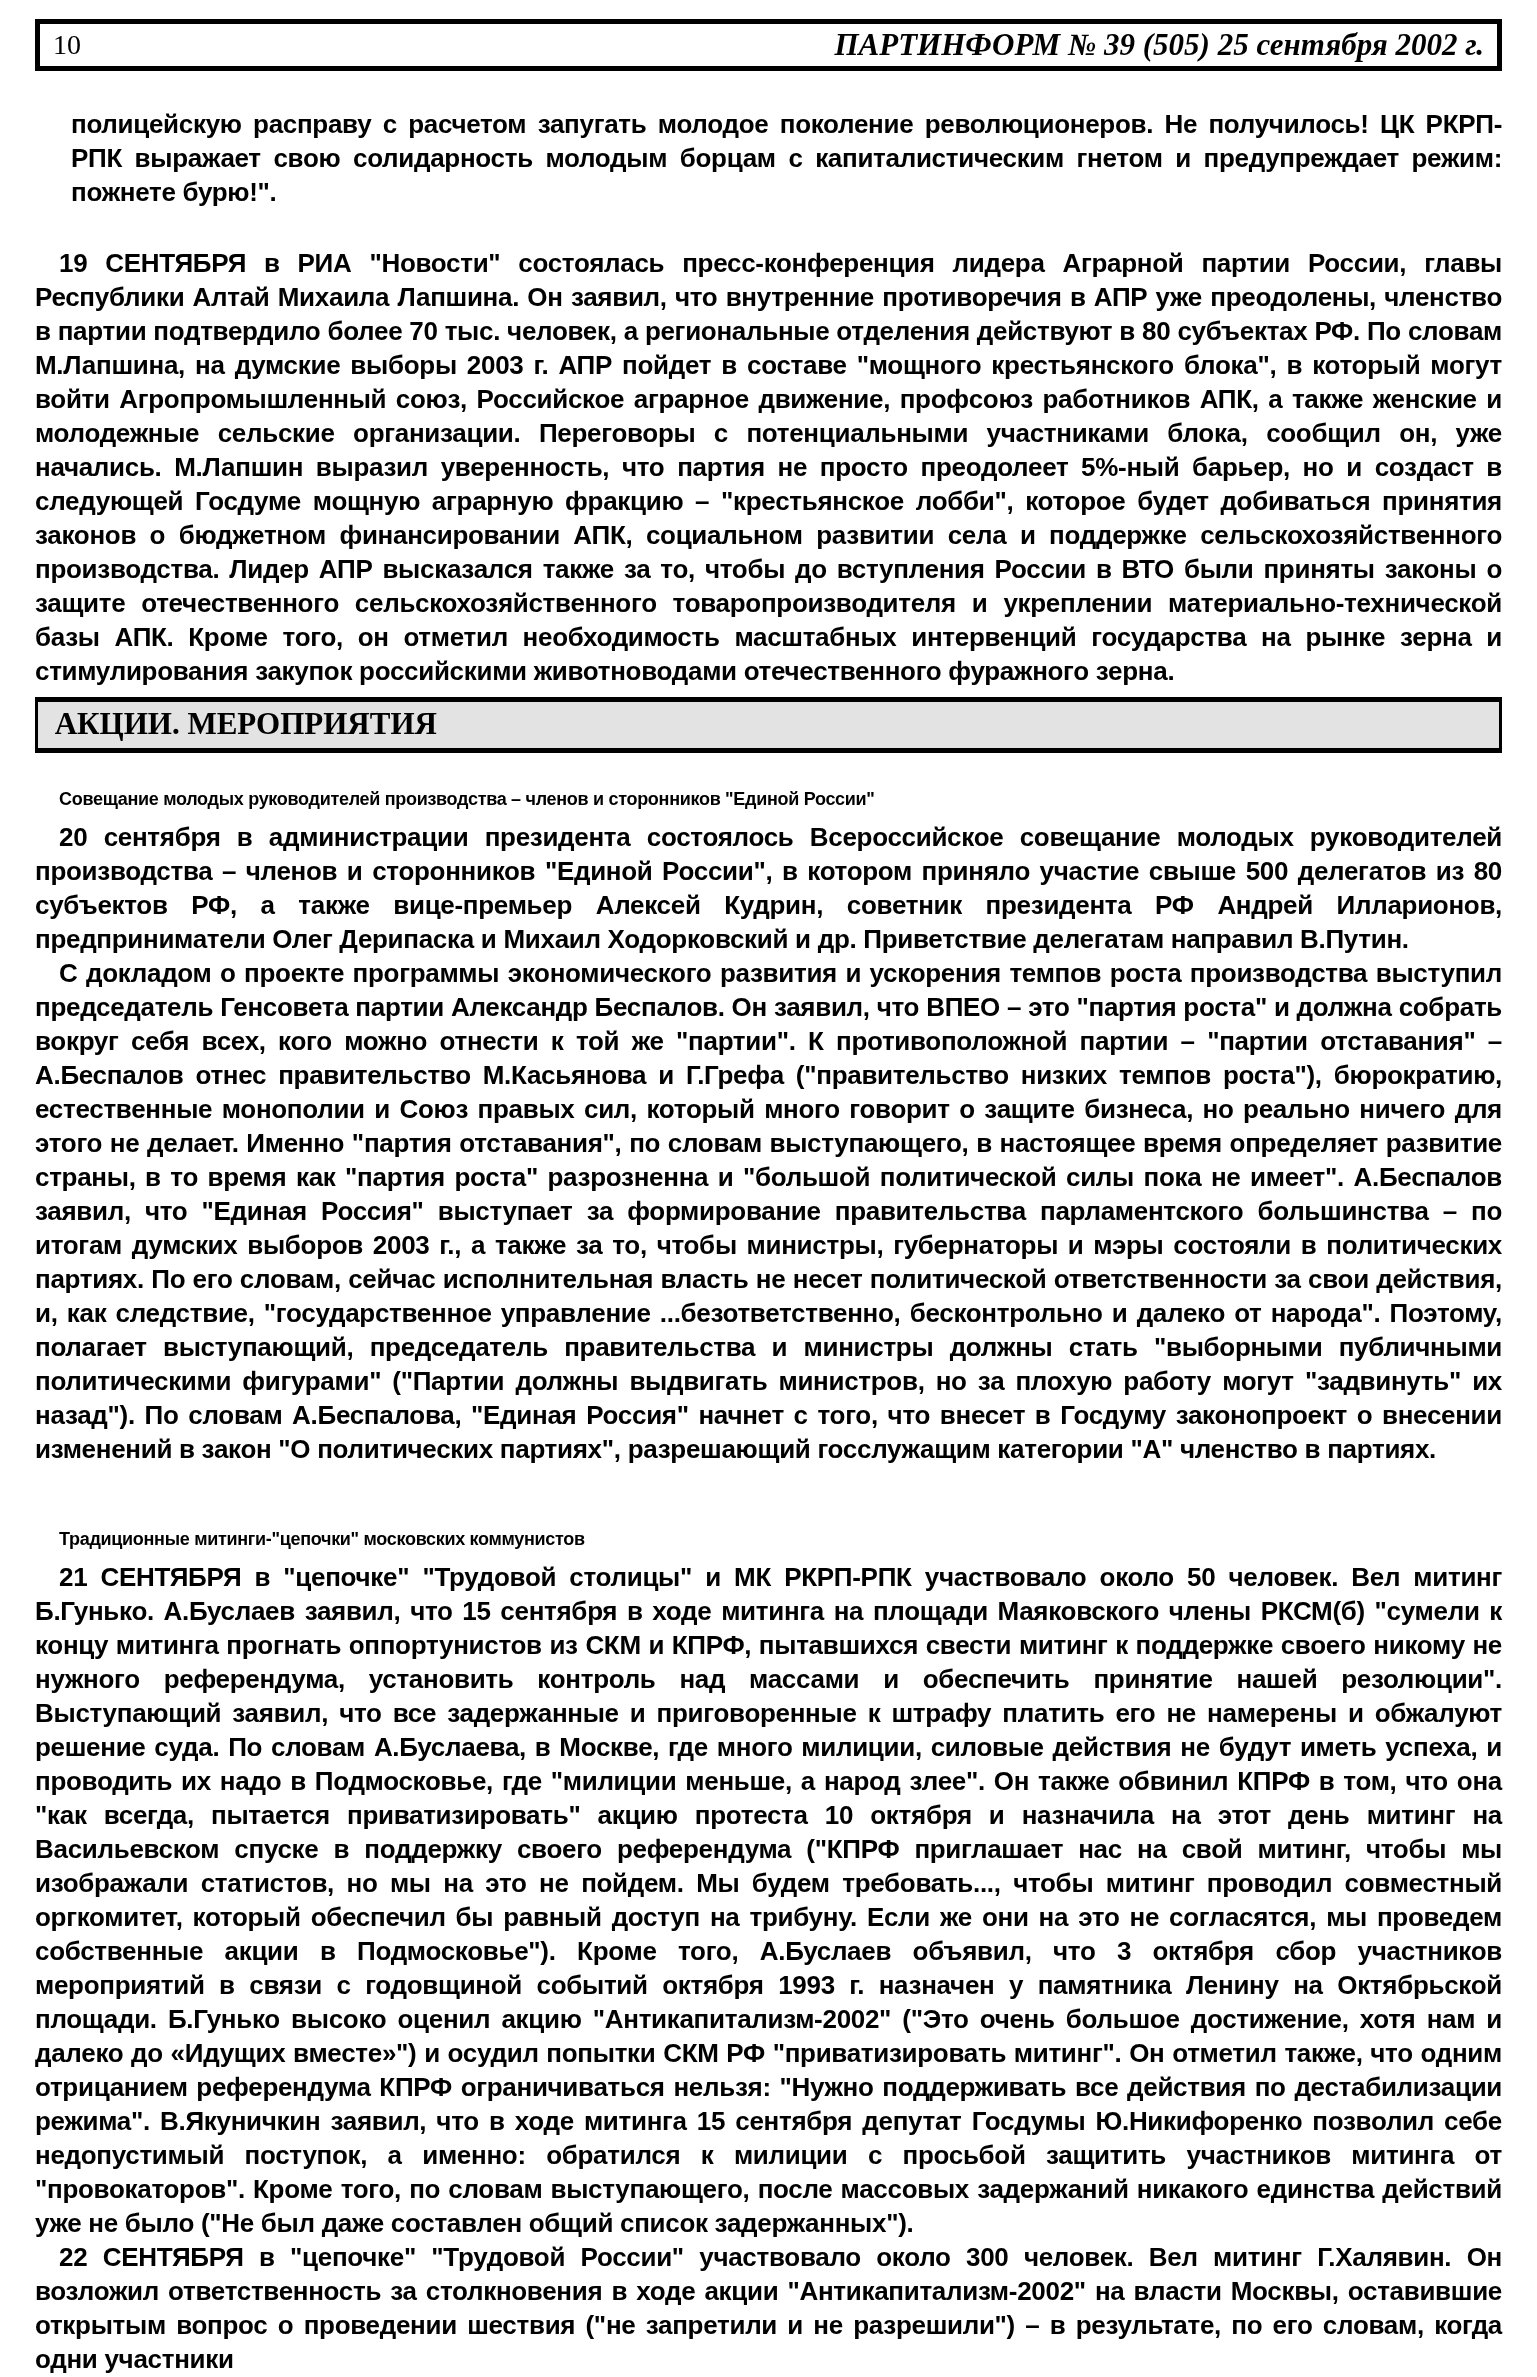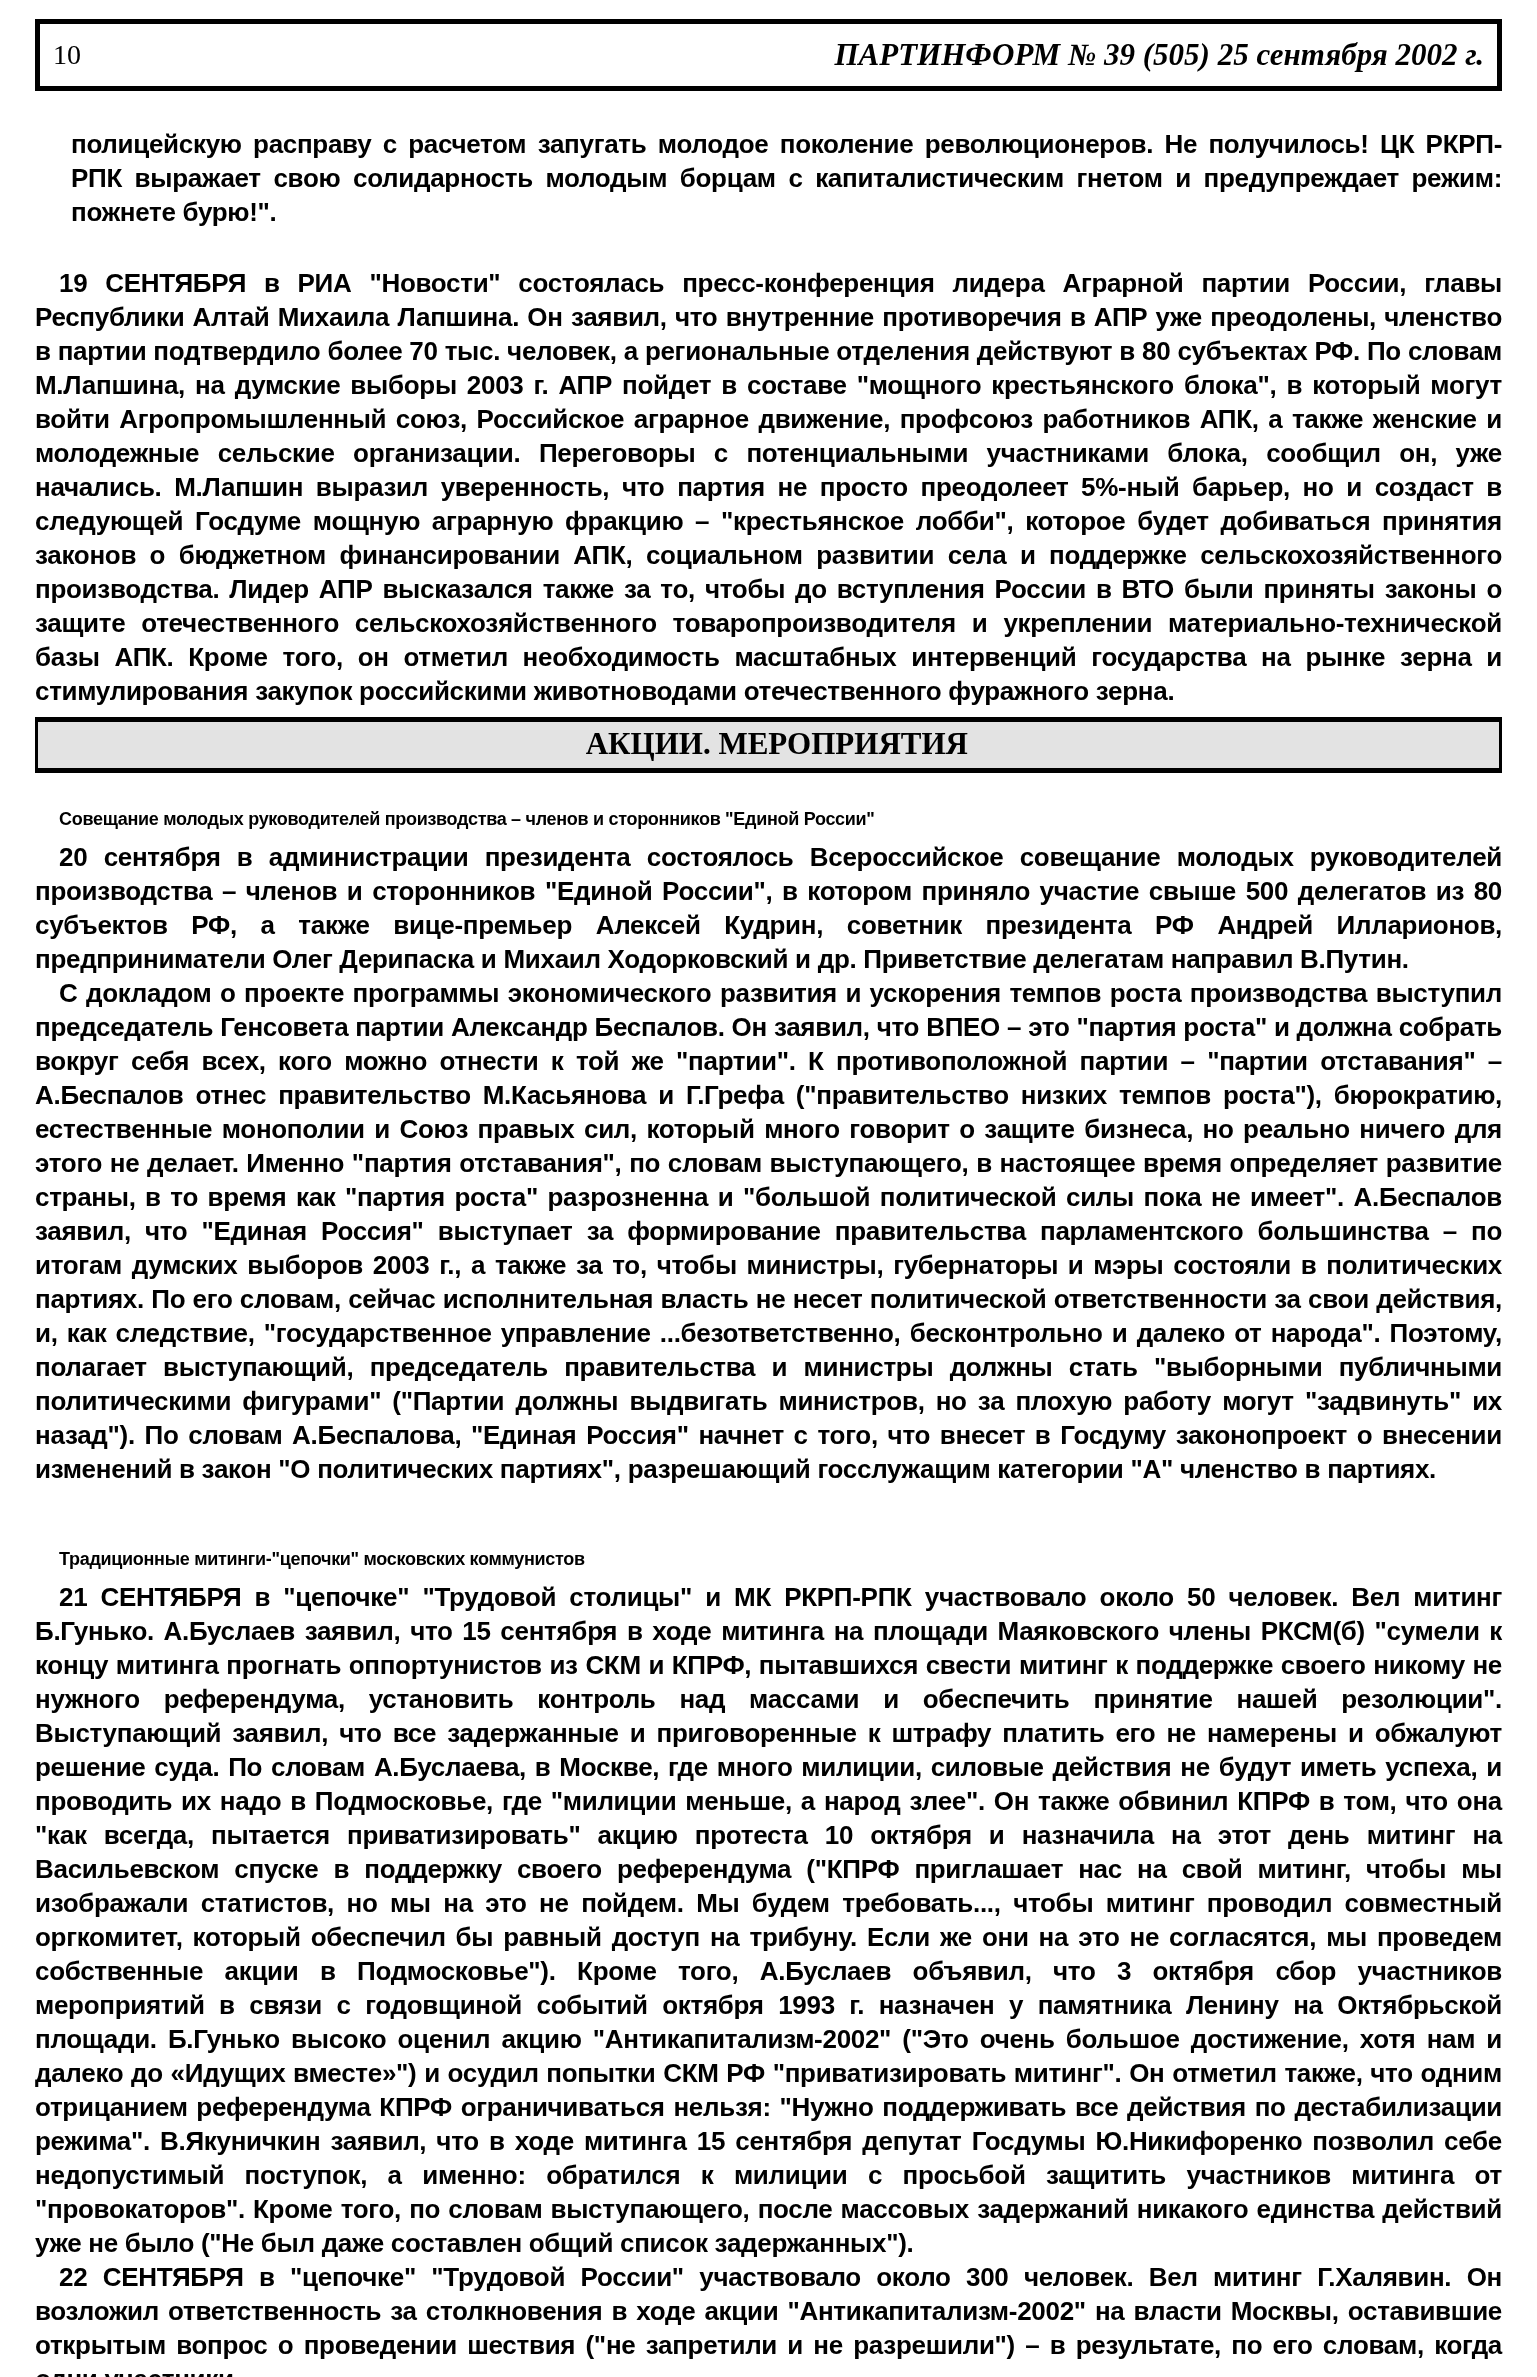--- a/index.html
+++ b/index.html
@@ -13,21 +13,21 @@
     height: 2377px;
     background: #ffffff;
     color: #000000;
     box-sizing: border-box;
     padding: 19px 35px 0 35px;
     overflow: hidden;
     font-family: "Liberation Sans", sans-serif;
   }
   .page-header {
     border: 5.1px solid #000000;
-    height: 72px;
+    height: 52px;
     box-sizing: border-box;
     display: flex;
     justify-content: space-between;
     align-items: center;
     padding: 0 13px;
     font-family: "Liberation Serif", serif;
   }
   .page-num {
     font-size: 28px;
     font-weight: normal;
@@ -57,21 +57,20 @@
     border-top: 5.8px solid #000000;
     border-bottom: 5.8px solid #000000;
     border-left: 3.2px solid #000000;
     border-right: 3.2px solid #000000;
     box-sizing: border-box;
     padding: 5.1px 0 7.7px 16.7px;
     font-family: "Liberation Serif", serif;
     font-weight: bold;
     font-size: 31px;
     line-height: 33px;
-    text-align: center;
   }
   .heading {
     margin: 29.5px 0 3.8px 0;
     font-size: 18px;
     font-weight: bold;
     line-height: 34px;
     text-indent: 24px;
     letter-spacing: -0.3px;
   }
   .heading.gap-top-lg { margin-top: 56px; }

